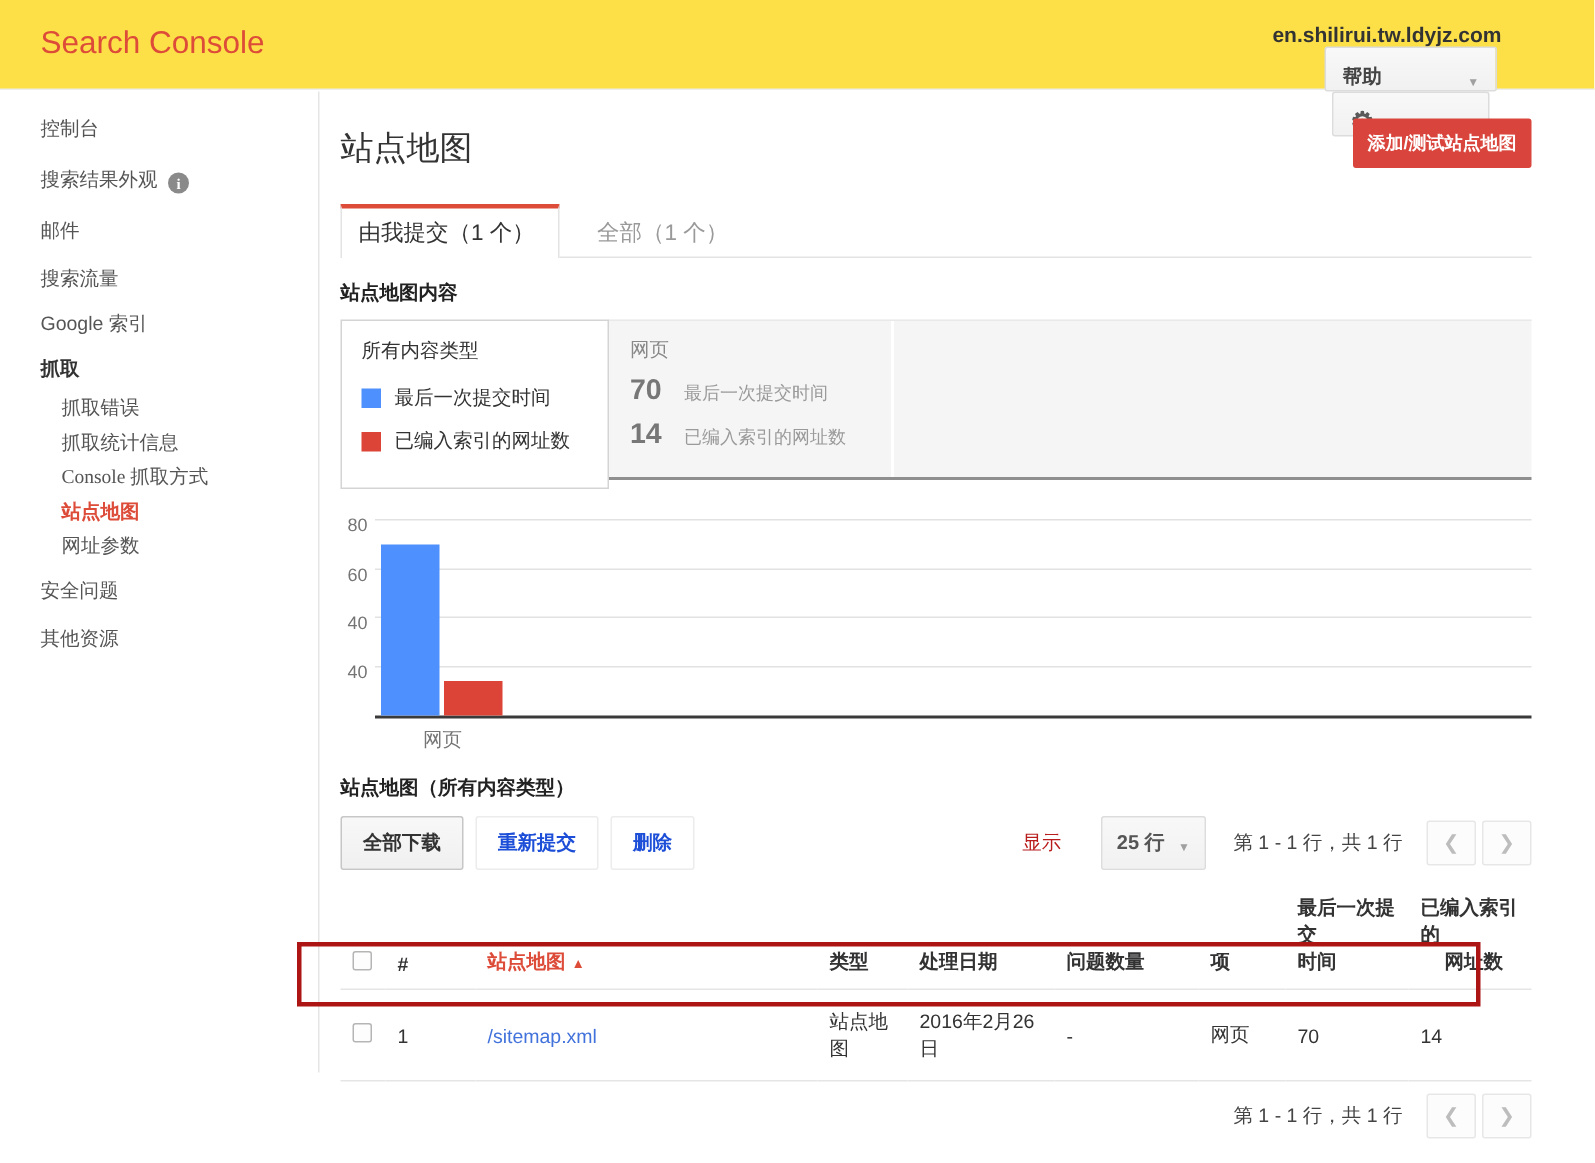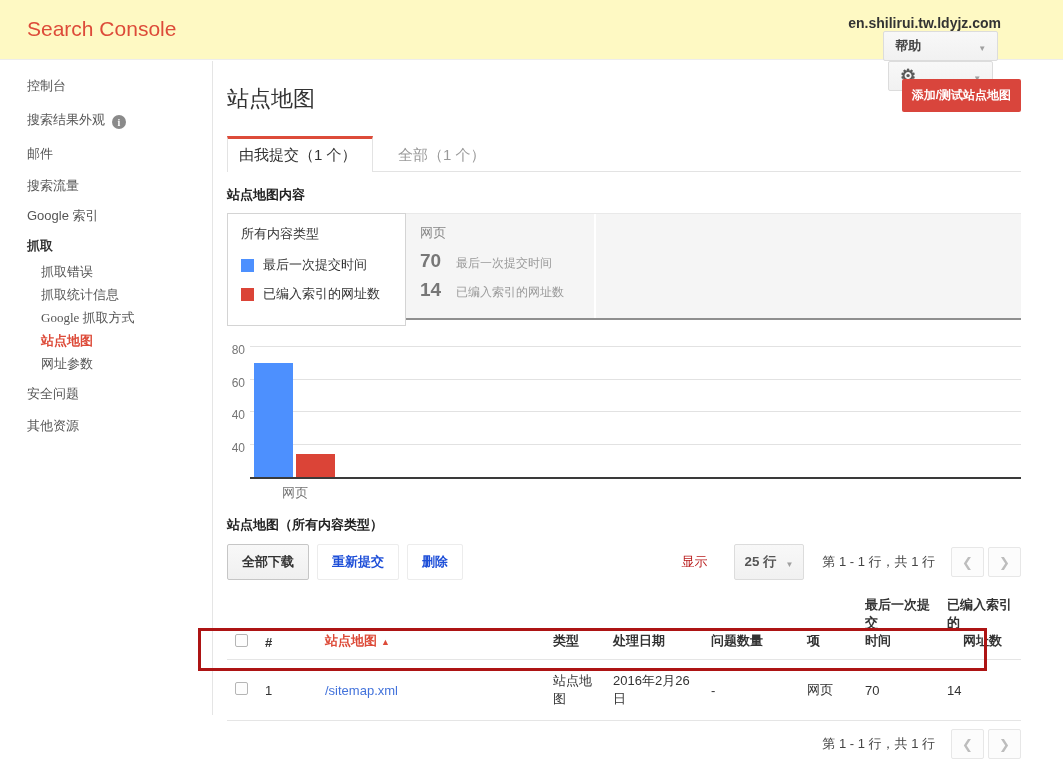--- a/index.html
+++ b/index.html
@@ -1,25 +1,25 @@
 <!DOCTYPE html>
 <html><head>
 <meta charset="utf-8">
 <style>
   * { margin:0; padding:0; box-sizing:border-box; }
   html,body { width:1063px; height:775px; background:#fff; overflow:hidden;
     font-family:"Liberation Sans","DejaVu Sans",sans-serif; color:#333; font-size:13px; }
   body { position:relative; }
 
   
-  .header { position:absolute; top:0; left:0; width:1063px; height:60px; border-bottom:1px solid #ededed; background:#fef9c3; }
+  .header { position:absolute; top:0; left:0; width:1063px; height:60px; border-bottom:1px solid #ededed; background:#fde047; }
   .logo { position:absolute; left:27px; top:17px; font-size:21px; color:#dd4b39; cursor:pointer; }
   .header-right { position:absolute; right:42px; top:15px; display:flex; align-items:center;flex-direction:column; }
   .domain { font-weight:bold; font-size:14px; color:#333; margin-right:20px; }
-  .chip { display:flex; align-items:center; height:30px; padding:0 11px;
+  .chip { display:flex; align-items:flex-end; height:30px; padding:0 11px;
     background:linear-gradient(#f8f8f8,#f1f1f1); border:1px solid #dcdcdc; border-radius:2px;
     font-size:13px; font-weight:bold; color:#444; cursor:pointer; margin-left:12px;gap:48px; }
   .caret { display:inline-block; margin-left:9px; }
   .caret::after { content:"▼"; font-size:8px; color:#a0a0a0; }
   .gear { display:inline-block; }
   .gear::after { content:"⚙"; font-size:18px; color:#5a5a5a; line-height:1; }
 
   
   .sidebar { position:absolute; left:0; top:61px; width:213px; height:654px; border-right:1px solid #e5e5e5; padding-top:8px; }
   .side-item { height:34px; line-height:34px; padding-left:27px; color:#555; cursor:pointer; }
@@ -117,21 +117,21 @@
 
 <div class="sidebar">
   <div class="side-item">控制台</div>
   <div class="side-item"><span>搜索结果外观</span><span class="info-icon"></span></div>
   <div class="side-item">邮件</div>
   <div class="side-item mid">搜索流量</div>
   <div class="side-item mid">Google 索引</div>
   <div class="side-item head">抓取</div>
   <div class="side-sub">抓取错误</div>
   <div class="side-sub">抓取统计信息</div>
-  <div class="side-sub">Google 抓取方式</div>
+  <div class="side-sub">Console 抓取方式</div>
   <div class="side-sub active" style="color: rgb(221, 75, 57);">站点地图</div>
   <div class="side-sub">网址参数</div>
   <div class="side-item mid" style="margin-top:4px;">安全问题</div>
   <div class="side-item">其他资源</div>
 </div>
 
 <div class="main">
 
   <div class="title-row">
     <h1 class="page-title">站点地图</h1>

